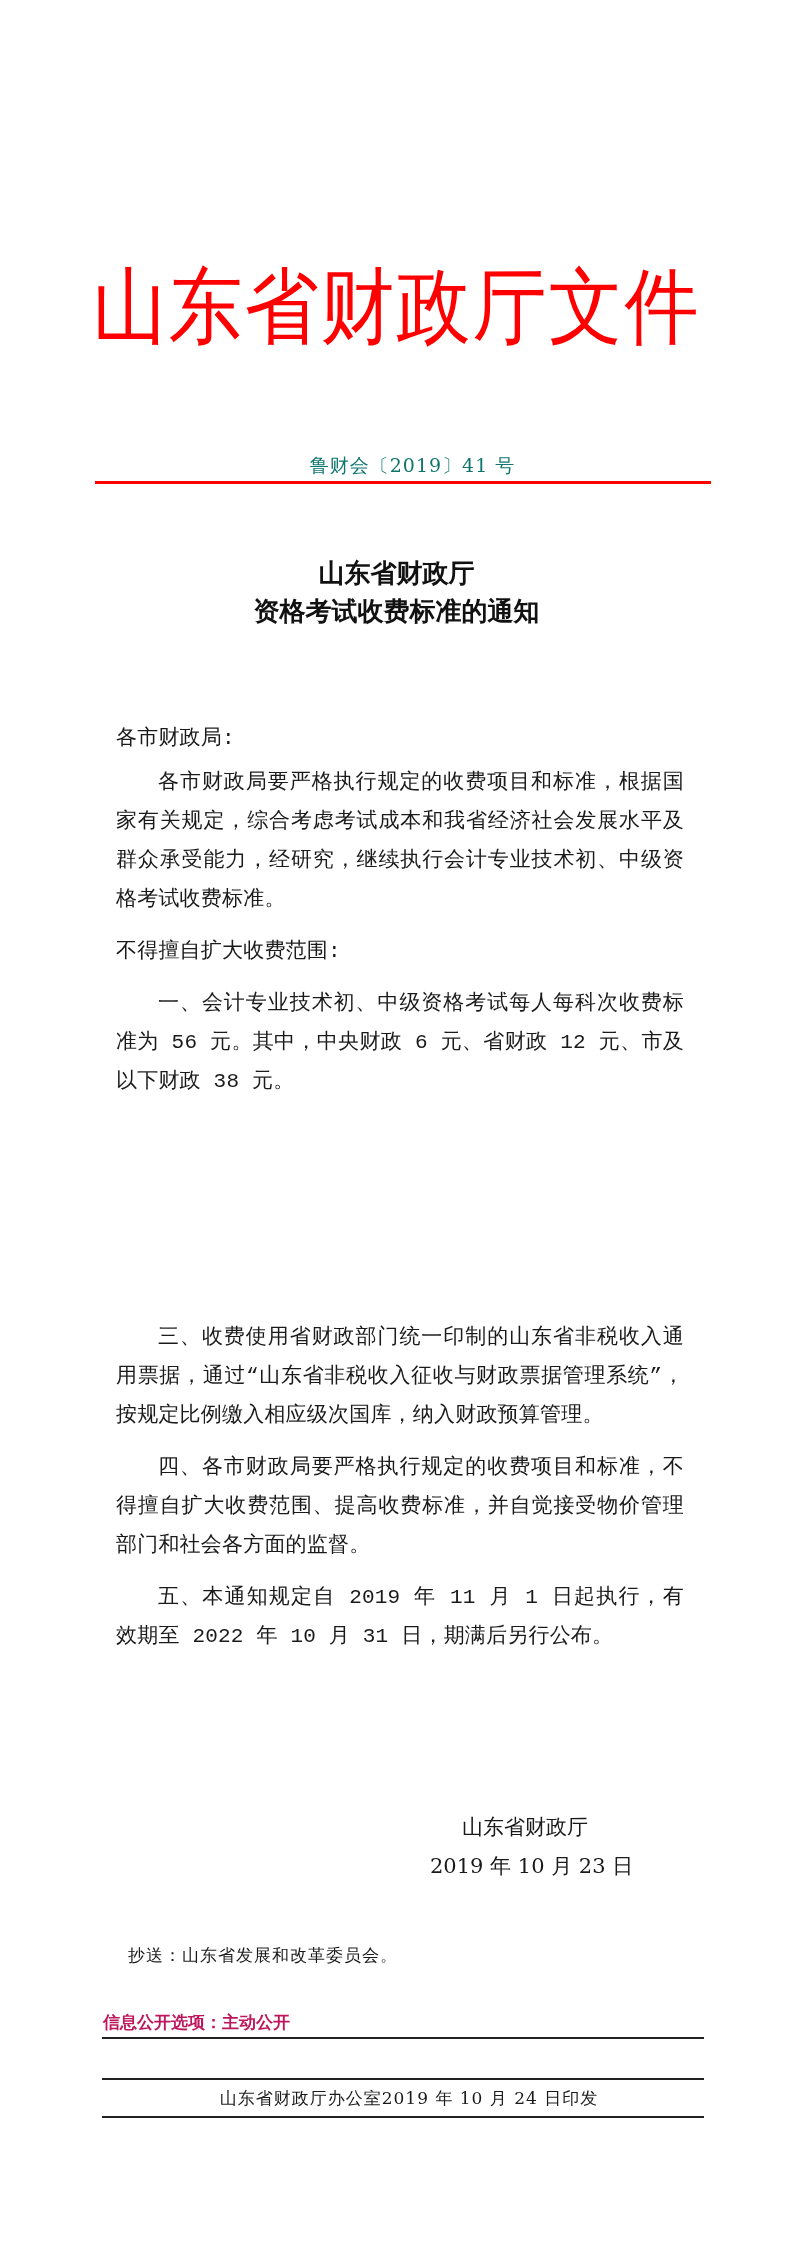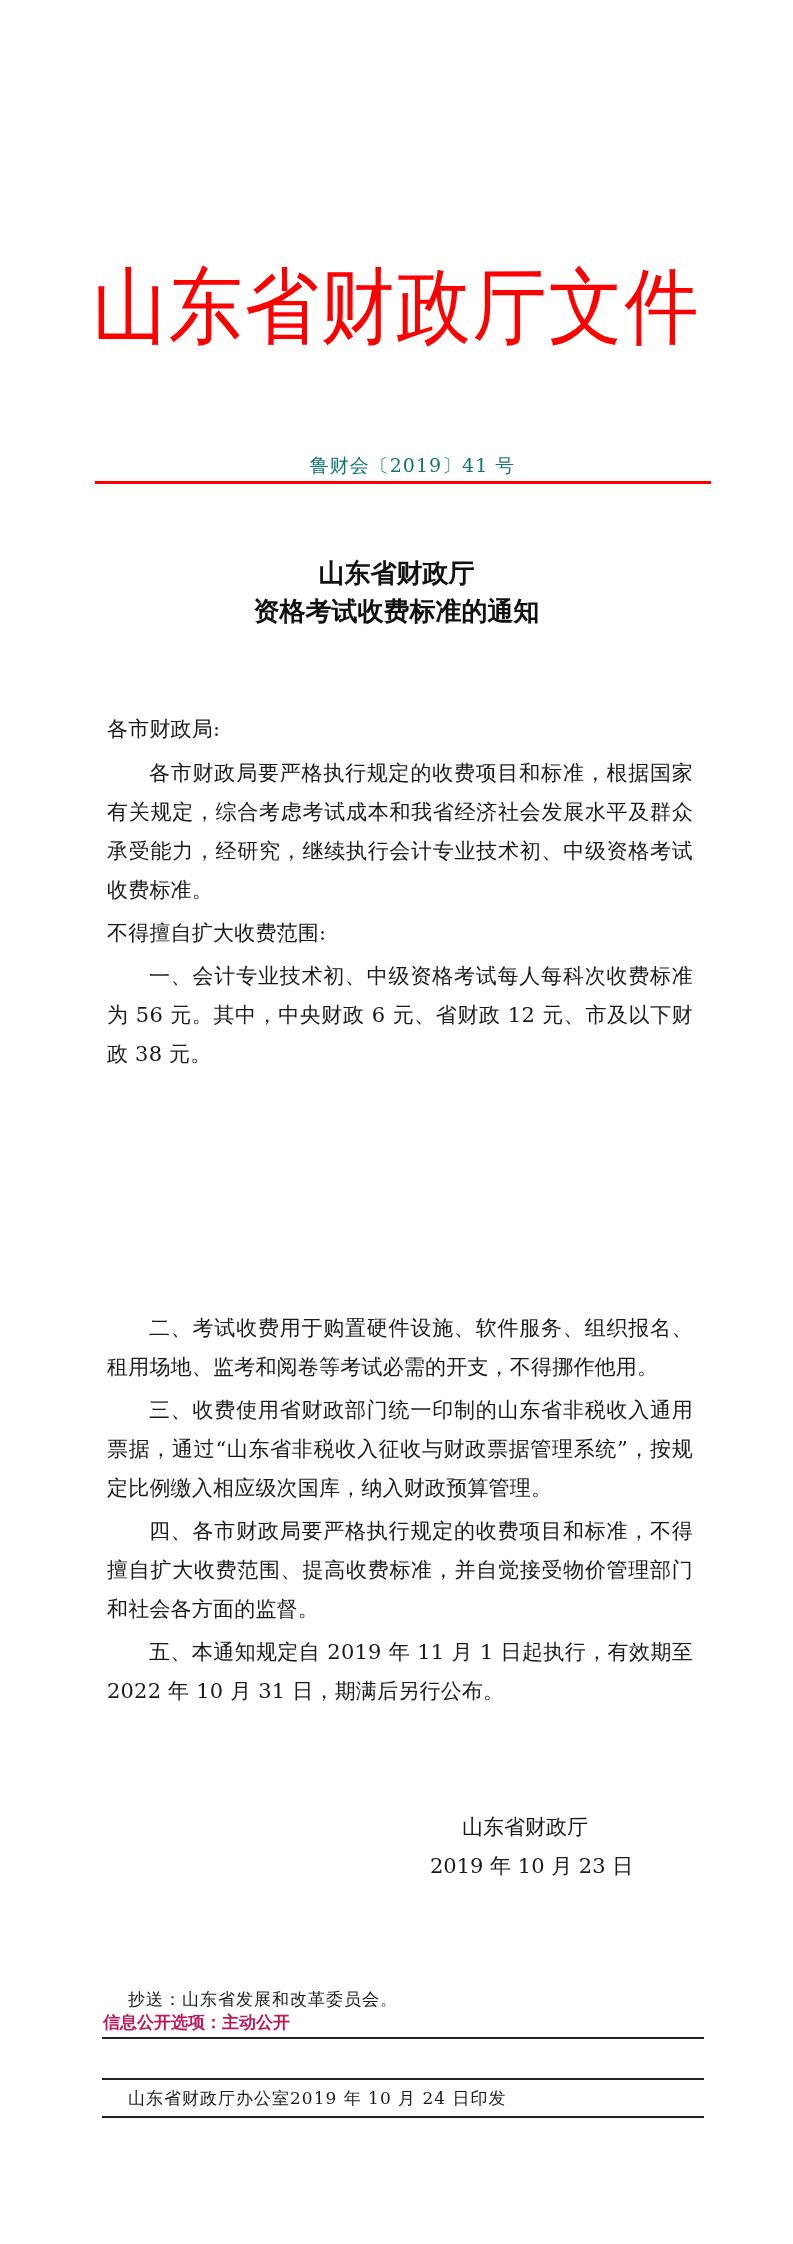--- a/index.html
+++ b/index.html
@@ -54,22 +54,23 @@
     }
     .body-text {
       left: 103px; width: 594px;
       font-size: 21px;
       line-height: 39px;
       color: #1a1a1a;
       letter-spacing: 0.2px;
       text-align: justify;
     }
     .body-text p {
-      margin: 4px;
+      margin: 13px;
       text-indent: 2em;
+      font-family: Liberation Mono, monospace;
     }
     .body-text p.noindent { text-indent: 0; }
 
     .salutation { top: 706px; }
     .section-a { top: 750px; }
     .section-b { top: 1305px; }
 
     .signature {
       left: 430px; width: 240px;
       top: 1808px;
@@ -92,34 +93,34 @@
       left: 102px; width: 602px;
       height: 2px;
       background: #222;
     }
     .rule-1 { top: 2037px; }
     .rule-2 { top: 2078px; }
     .rule-3 { top: 2116px; }
 
     .cc-line {
       left: 128px;
-      top: 1986px;
+      top: 1942px;
       font-size: 17px;
       line-height: 26px;
       color: #1a1a1a;
       letter-spacing: 1px;
     }
     .issuer-line {
       left: 128px; width: 562px;
       top: 2085px;
       font-size: 17px;
       line-height: 26px;
       color: #1a1a1a;
       display: flex;
-      justify-content: flex-start;
+      justify-content: center;
       letter-spacing: 1px;
     }
   </style>
 </head>
 <body>
 
 <div class="abs red-title">山东省财政厅文件</div>
 
 <div class="abs doc-number">鲁财会〔2019〕41 号</div>
 
@@ -134,21 +135,20 @@
   <p class="noindent">各市财政局:</p>
 </div>
 
 <div class="abs body-text section-a">
   <p><span>各市财政局要严格执行规定的收费项目和标准，根据国家有关规定，综合考虑考试成本和我省经济社会发展水平及群众承受能力，经研究，继续执行会计专业技术初、中级资格考试收费标准。</span></p>
   <p class="noindent">不得擅自扩大收费范围:</p>
   <p>一、会计专业技术初、中级资格考试每人每科次收费标准为 56 元。其中，中央财政 6 元、省财政 12 元、市及以下财政 38 元。</p>
 </div>
 
 <div class="abs body-text section-b">
-  <p>二、考试收费用于购置硬件设施、软件服务、组织报名、租用场地、监考和阅卷等考试必需的开支，不得挪作他用。</p>
   <p>三、收费使用省财政部门统一印制的山东省非税收入通用票据，通过“山东省非税收入征收与财政票据管理系统”，按规定比例缴入相应级次国库，纳入财政预算管理。</p>
   <p>四、各市财政局要严格执行规定的收费项目和标准，不得擅自扩大收费范围、提高收费标准，并自觉接受物价管理部门和社会各方面的监督。</p>
   <p>五、本通知规定自 2019 年 11 月 1 日起执行，有效期至 2022 年 10 月 31 日，期满后另行公布。</p>
 </div>
 
 <div class="abs signature">
   <div class="org">山东省财政厅</div>
   <div>2019 年 10 月 23 日</div>
 </div>
 

